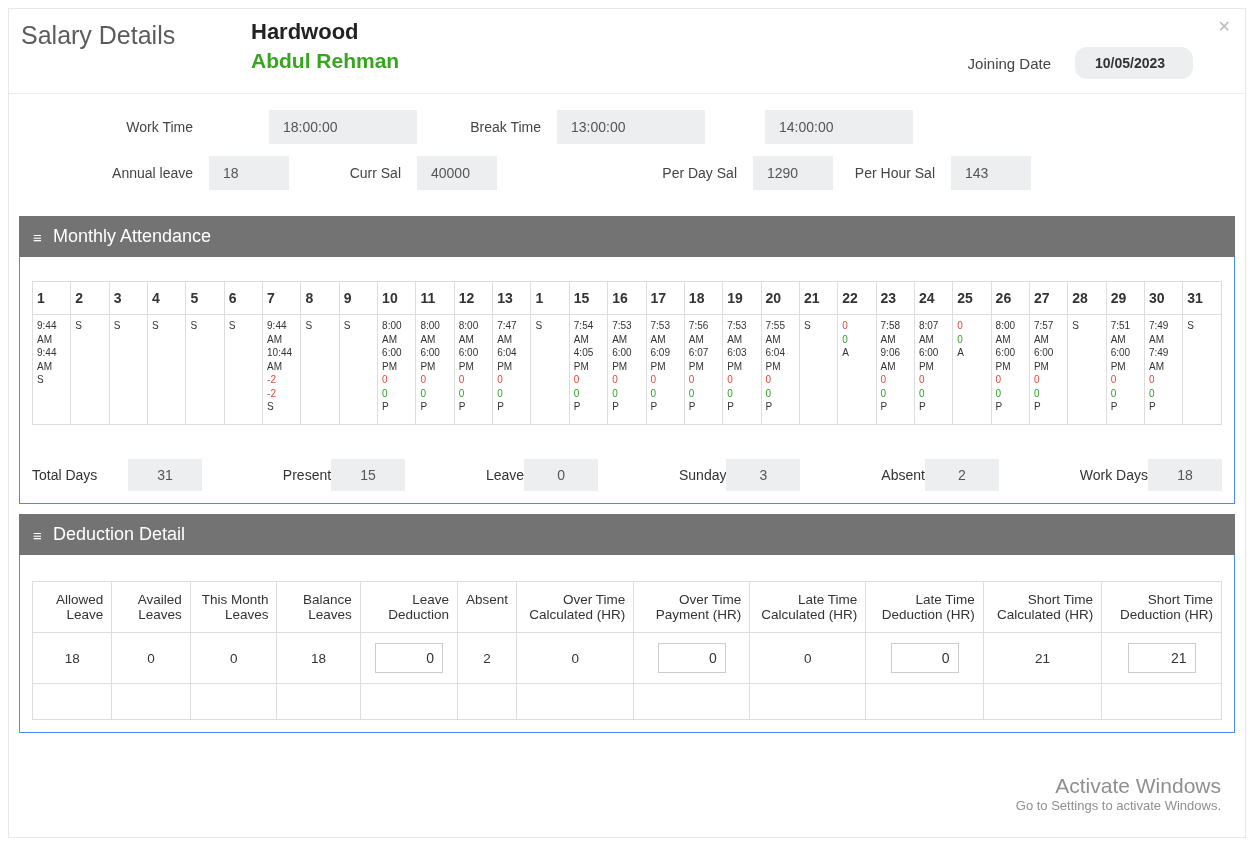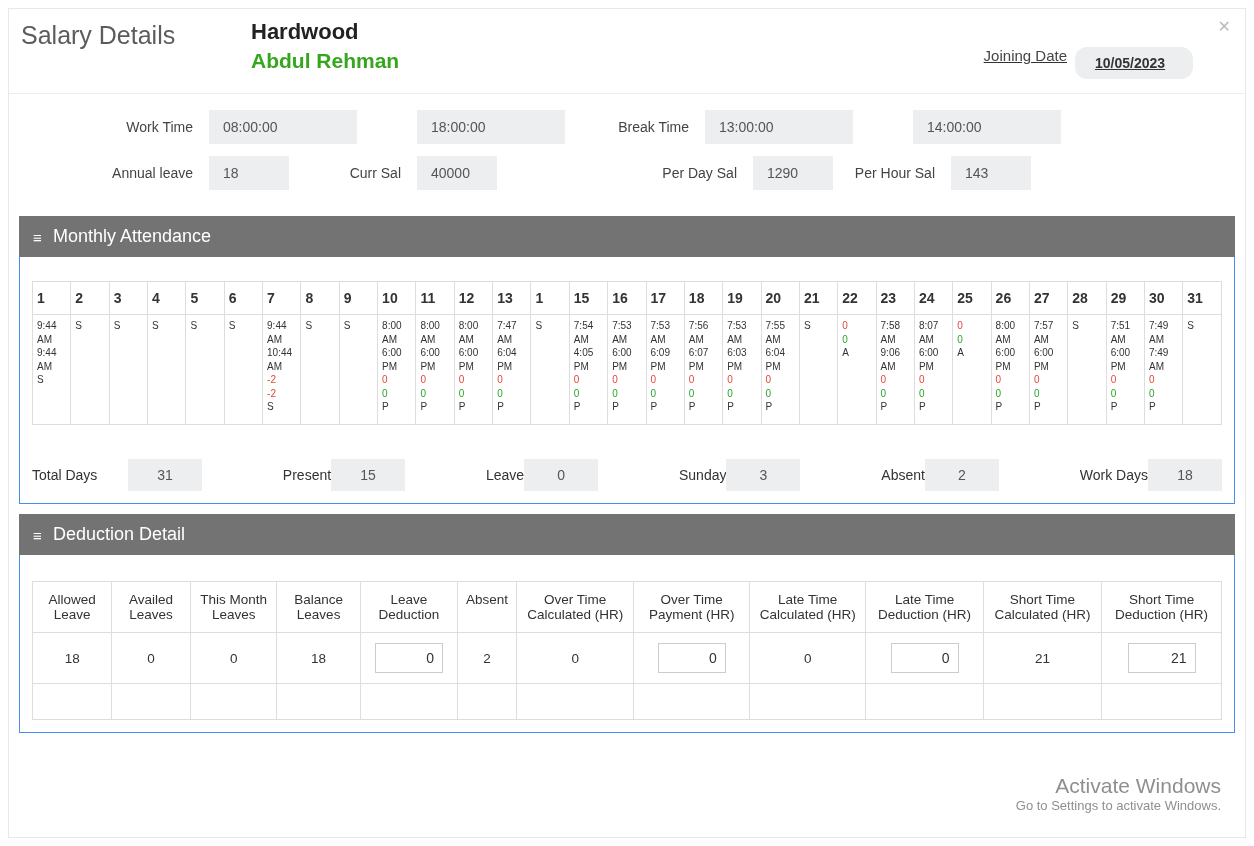--- a/index.html
+++ b/index.html
@@ -37,24 +37,24 @@
     font-weight: 400;
     color: #5c5c5c;
     width: 230px;
     padding-top: 2px;
   }
   .company-block { flex: 1; }
   .company-name { font-size: 22px; font-weight: 700; color: #222; }
   .employee-name { font-size: 21px; font-weight: 700; color: #37a61f; margin-top: 4px; }
   .join-block {
     display: flex;
-    gap: 8px;
+    align-items: center;
+    gap: 24px;
     padding-top: 28px;
     padding-right: 40px;
-    text-decoration: underline;
   }
   .join-label { font-size: 15px; color: #444; }
   .join-val {
     background: #eceeef;
     padding: 8px 20px;
     color: #333;
     font-size: 14px;
     font-weight: 700;
     min-width: 118px;
     text-align: left;
@@ -156,21 +156,21 @@
     border-top: none;
     padding: 26px 12px 12px 12px;
   }
   table.ded {
     width: 100%;
     border-collapse: collapse;
   }
   table.ded th {
     border: 1px solid #ddd;
     padding: 10px 8px;
-    text-align: center;
+    text-align: right;
     font-size: 13.5px;
     font-weight: 400;
     color: #333;
     vertical-align: top;
   }
   table.ded td {
     border: 1px solid #ddd;
     padding: 10px 8px;
     text-align: center;
     font-size: 13.5px;
@@ -211,21 +211,20 @@
     </div>
     <div class="join-block">
       <span class="join-label">Joining Date</span>
       <span class="join-val">10/05/2023</span>
     </div>
   </div>
 
   <div class="form-area">
     <div class="form-row">
       <span class="form-label" style="width:180px">Work Time</span>
-      <span class="form-val" style="width:148px">08:00:00</span>
       <span style="width:60px"></span>
       <span class="form-val" style="width:148px">18:00:00</span>
       <span class="form-label" style="width:140px">Break Time</span>
       <span class="form-val" style="width:148px">13:00:00</span>
       <span style="width:60px"></span>
       <span class="form-val" style="width:148px">14:00:00</span>
     </div>
     <div class="form-row">
       <span class="form-label" style="width:180px">Annual leave</span>
       <span class="form-val" style="width:80px">18</span>

